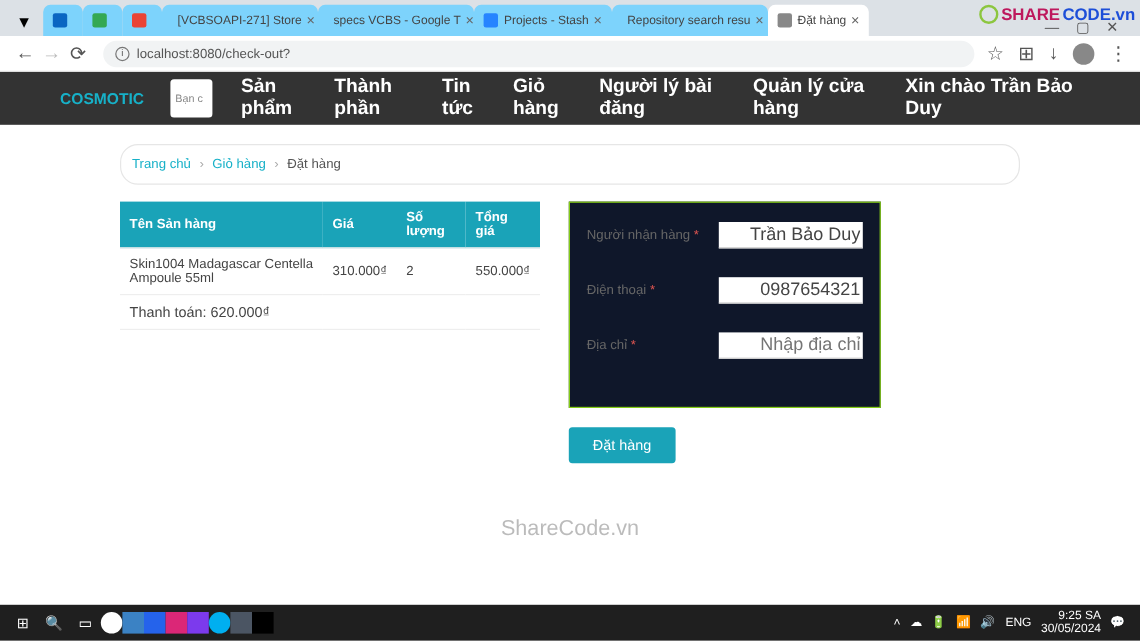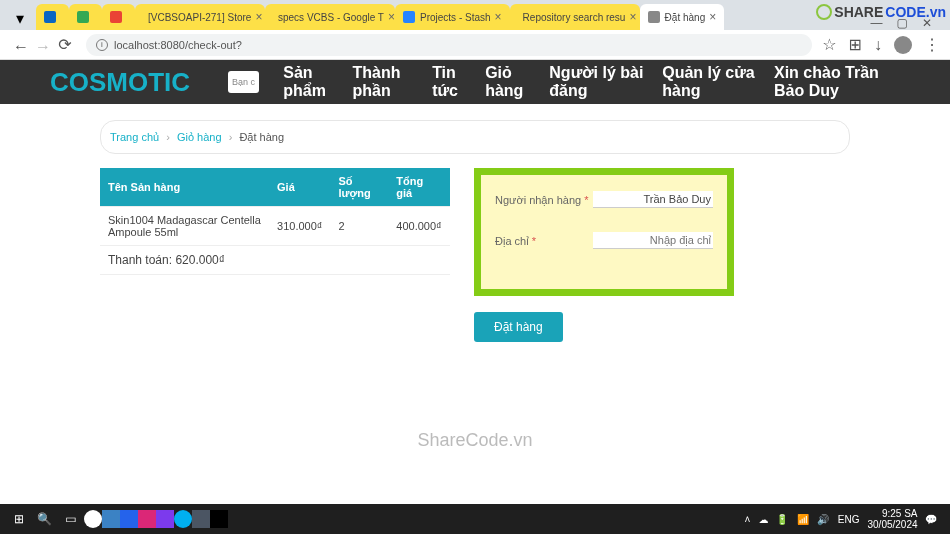--- a/index.html
+++ b/index.html
@@ -1,65 +1,65 @@
 <!DOCTYPE html>
 <html><head>
 <meta charset="utf-8">
 <style>
 * { margin: 0; padding: 0; box-sizing: border-box; font-family: Arial, sans-serif; }
 body { width: 950px; height: 534px; background: #f0f0f0; overflow: hidden; position: relative; }
 
 
 .tabbar { height: 30px; background: #dce1e6; display: flex; align-items: flex-end; padding: 0 8px; }
 .tab-btn { width: 24px; height: 24px; display: flex; align-items: center; justify-content: center; margin-right: 4px; }
-.tab { height: 26px; background: #fde047; border-radius: 6px 6px 0 0; display: flex; align-items: center; padding: 0 8px; font-size: 10px; color: #444; max-width: 130px; overflow: hidden; white-space: nowrap; }
+.tab { height: 26px; background: #7dd3fc; border-radius: 6px 6px 0 0; display: flex; align-items: center; padding: 0 8px; font-size: 10px; color: #444; max-width: 130px; overflow: hidden; white-space: nowrap; }
 .tab.active { background: #fff; }
 .tab .favicon { width: 12px; height: 12px; margin-right: 5px; border-radius: 2px; }
 .tab .close { margin-left: 4px; font-size: 12px; color: #666; }
 .win-ctl { margin-left: auto; display: flex; gap: 14px; padding-right: 10px; font-size: 12px; color: #555; }
 
 .addrbar { height: 30px; background: #fff; display: flex; align-items: center; padding: 0 10px; border-bottom: 1px solid #ddd; }
 .addrbar .nav-btn { width: 22px; height: 22px; display: flex; align-items: center; justify-content: center; color: #555; }
 .addrbar .url-box { flex: 1; margin: 0 10px; height: 22px; background: #f1f3f4; border-radius: 11px; display: flex; align-items: center; padding: 0 10px; font-size: 11px; color: #555; }
 .addrbar .url-box .info { margin-right: 6px; width: 12px; height: 12px; border: 1px solid #777; border-radius: 50%; font-size: 8px; display: flex; align-items:center; justify-content:center; }
 .addrbar .right-icons { display: flex; gap: 12px; align-items: center; color: #555; }
 
 
 .page { height: calc(534px - 30px - 30px - 30px); overflow: auto; background: #fff; position: relative; }
 .navbar { background: #333; height: 44px; display: flex; align-items: center; padding: 0 50px; gap: 14px; }
-.brand { color: #17b1c8; font-size: 26px; font-weight: 600; margin-right: 24px; }
-.search-mini { width: 40px; height: 22px; background: #fff; border-radius: 3px; font-size: 9px; color: #888; display:flex; align-items:center; padding:0 4px; margin-right: 10px; }
+.brand { color: #17b1c8; font-size: 13px; font-weight: 600; margin-right: 8px; }
+.search-mini { width: 40px; height: 32px; background: #fff; border-radius: 3px; font-size: 9px; color: #888; display:flex; align-items:center; padding:0 4px; margin-right: 10px; }
 .nav-link { color: #fff; font-size: 16px; text-decoration: none; font-weight: bold; }
 
 .container { max-width: 790px; margin: 16px auto; padding: 0 20px; }
 .breadcrumb { font-size: 11px; color: #555; padding: 10px 9px; border: 1px solid #e6e6e6; border-radius: 15px; background:#fff; }
 .breadcrumb a { color: #17b1c8; text-decoration: none; }
 .breadcrumb .sep { color: #aaa; margin: 0 4px; }
 
 .content-row { display: flex; gap: 24px; margin-top: 14px; }
 .col-left { width: 350px; }
-.col-right { width: 260px; border: 7px solid #84cc16; padding: 16px 14px; background:#fef9c3; }
+.col-right { width: 260px; border: 1px solid #84cc16; padding: 16px 14px; background:#0f172a; }
 
 table.order { width: 100%; border-collapse: collapse; font-size: 11px; }
 table.order thead { background: #1aa3b8; color: #fff; }
 table.order th, table.order td { padding: 7px 8px; text-align: left; border-bottom: 1px solid #eee; }
 table.order td { background: #fff; color:#444; }
 .total-row td { text-align: center; color: #d9534f; font-weight: normal; font-size: 12px; padding: 12px; }
 
 .form-group { display: flex; justify-content: space-between; align-items: center; margin-bottom: 24px; font-size: 11px; }
 .form-group label { color: #666; }
 .form-group .req { color: #d9534f; }
-.form-group .value { border: none; border-bottom: 1px solid #ccc; text-align: right; font-size: 11px; padding: 2px; width: 120px; color:#444; }
+.form-group .value { border: none; border-bottom: 1px solid #ccc; text-align: right; font-size: 15px; padding: 2px; width: 120px; color:#444; }
 .form-group .value.placeholder { color: #aaa; }
 
 .btn-order { background: #1aa3b8; color: #fff; border: none; padding: 8px 20px; font-size: 12px; border-radius: 3px; margin-top: 10px; cursor: pointer; }
 
 
 .watermark-corner { position: absolute; top: 4px; right: 4px; font-size: 14px; font-weight: bold; color: #8cc63f; display:flex; align-items:center; gap:2px;}
-.watermark-corner .share { color:#404040; } .watermark-corner .code { color:#1d4ed8; }
+.watermark-corner .share { color:#be185d; } .watermark-corner .code { color:#1d4ed8; }
 .watermark-center { position: absolute; top: 370px; left: 50%; transform: translateX(-50%); font-size: 18px; color: rgba(120,120,120,.5); font-weight: 500; }
 .watermark-bottom { position: absolute; bottom: 4px; left: 50%; transform: translateX(-50%); font-size: 16px; color: rgba(120,120,120,.6); font-weight: 500; }
 
 
 .taskbar { position: absolute; bottom: 0; left:0; right:0; height: 30px; background: #1f1f1f; display: flex; align-items: center; padding: 0 6px; }
 .taskbar .ticon { width: 26px; height: 26px; display:flex; align-items:center; justify-content:center; color:#fff; font-size:12px; }
 .taskbar .tray { margin-left: auto; display:flex; align-items:center; gap:8px; color:#fff; font-size:10px; padding-right:6px;}
 .taskbar .clock { text-align:right; line-height:1.1; }
 </style>
 </head>
@@ -157,33 +157,37 @@
               <th>Giá</th>
               <th>Số lượng</th>
               <th>Tổng giá</th>
             </tr>
           </thead>
           <tbody>
             <tr>
               <td>Skin1004 Madagascar Centella Ampoule 55ml</td>
               <td>310.000₫</td>
               <td>2</td>
-              <td>400.000₫</td>
+              <td>550.000₫</td>
             </tr>
             <tr class="total-row">
               <td colspan="4">Thanh toán: 620.000₫</td>
             </tr>
           </tbody>
         </table>
       </div>
 
       <div class="col-right">
         <div class="form-group">
           <label><span>Người nhận hàng</span> <span class="req">*</span></label>
           <input class="value" value="Trần Bảo Duy" style="">
+        </div>
+        <div class="form-group">
+          <label><span>Điện thoại</span> <span class="req">*</span></label>
+          <input class="value" value="0987654321" style="">
         </div>
         <div class="form-group">
           <label><span>Địa chỉ</span> <span class="req">*</span></label>
           <input class="value placeholder" placeholder="Nhập địa chỉ" style="">
         </div>
       </div>
     </div>
 
     <div style="margin-left:374px;margin-top:6px">
       <button class="btn-order">Đặt hàng</button>

